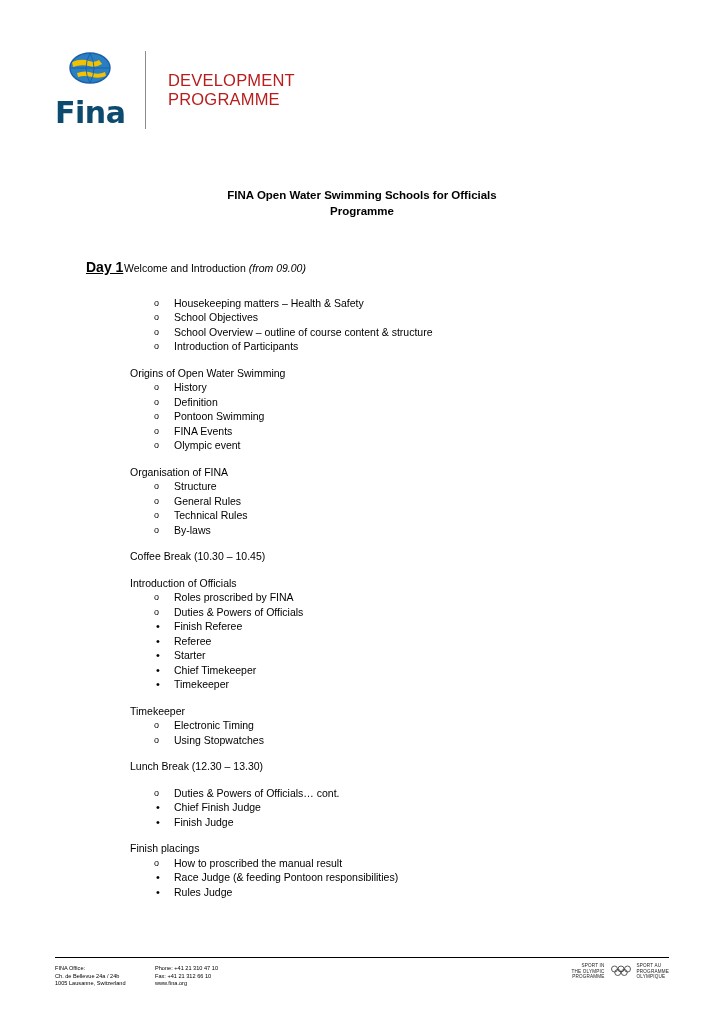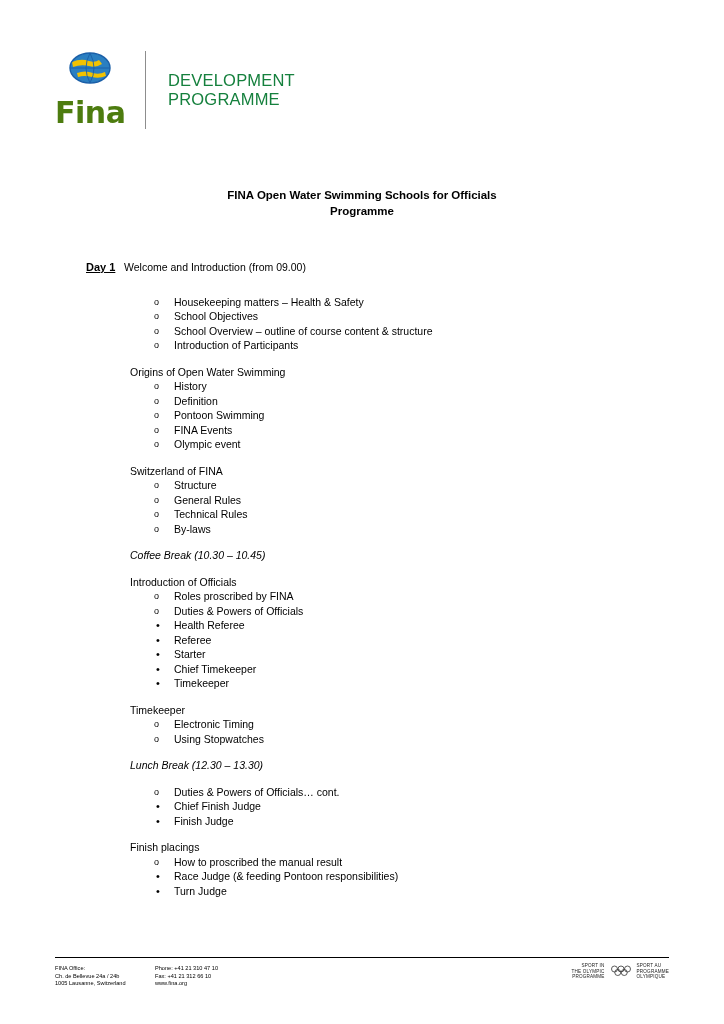--- a/index.html
+++ b/index.html
@@ -43,35 +43,35 @@
     width: 42px;
     height: 32px;
   }
   .logo-word {
     position: absolute;
     bottom: 0px;
     left: 0px;
     font-family: "DejaVu Sans", sans-serif;
     font-weight: bold;
     font-size: 30px;
-    color: #4d7c0f;
+    color: #0c4a6e;
     letter-spacing: -0.5px;
     line-height: 30px;
   }
   .header-divider {
     width: 1px;
     height: 78px;
     background: #8d8d8d;
     margin-left: 18px;
     margin-right: 22px;
   }
   .header-title {
     font-family: "Liberation Sans", sans-serif;
     font-size: 16.5px;
-    color: #15803d;
+    color: #b91c1c;
     line-height: 19px;
     letter-spacing: 0.2px;
   }
 
   
   .doc-title {
     position: absolute;
     top: 188px;
     left: 0;
     width: 724px;
@@ -92,37 +92,37 @@
   }
   .day-row {
     display: flex;
     align-items: baseline;
     margin-bottom: 20px;
   }
   .day-label {
     width: 38px;
     font-weight: bold;
     text-decoration: underline;
-    font-size: 11px;
+    font-size: 14px;
   }
   .day-text {
     font-size: 10.5px;
   }
   .ital {
+    font-style: italic;
   }
 
   .block {
     margin-left: 44px;
     margin-bottom: 12px;
   }
   .block-head {
     margin-bottom: 0px;
   }
   .block-head.italic {
-    font-style: italic;
   }
   ul.lvl1 {
     list-style: none;
     margin: 0;
     padding: 0;
   }
   ul.lvl1 > li {
     position: relative;
     padding-left: 44px;
     line-height: 14.5px;
@@ -253,41 +253,41 @@
       <ul class="lvl1">
         <li><span class="marker">o</span><span>History</span></li>
         <li><span class="marker">o</span><span>Definition</span></li>
         <li><span class="marker">o</span><span>Pontoon Swimming</span></li>
         <li><span class="marker">o</span><span>FINA Events</span></li>
         <li><span class="marker">o</span><span>Olympic event</span></li>
       </ul>
     </div>
 
     <div class="block">
-      <div class="block-head">Switzerland of FINA</div>
+      <div class="block-head">Organisation of FINA</div>
       <ul class="lvl1">
         <li><span class="marker">o</span><span>Structure</span></li>
         <li><span class="marker">o</span><span>General Rules</span></li>
         <li><span class="marker">o</span><span>Technical Rules</span></li>
         <li><span class="marker">o</span><span>By-laws</span></li>
       </ul>
     </div>
 
     <div class="block">
       <div class="block-head italic">Coffee Break (10.30 – 10.45)</div>
     </div>
 
     <div class="block">
       <div class="block-head">Introduction of Officials</div>
       <ul class="lvl1">
         <li><span class="marker">o</span><span>Roles proscribed by FINA</span></li>
         <li><span class="marker">o</span><span>Duties &amp; Powers of Officials</span></li>
       </ul>
       <ul class="lvl2 indent-extra">
-        <li><span class="marker">•</span><span>Health Referee</span></li>
+        <li><span class="marker">•</span><span>Finish Referee</span></li>
         <li><span class="marker">•</span><span>Referee</span></li>
         <li><span class="marker">•</span><span>Starter</span></li>
         <li><span class="marker">•</span><span>Chief Timekeeper</span></li>
         <li><span class="marker">•</span><span>Timekeeper</span></li>
       </ul>
     </div>
 
     <div class="block">
       <div class="block-head">Timekeeper</div>
       <ul class="lvl1">
@@ -310,21 +310,21 @@
       </ul>
     </div>
 
     <div class="block">
       <div class="block-head">Finish placings</div>
       <ul class="lvl1">
         <li><span class="marker">o</span><span>How to proscribed the manual result</span></li>
       </ul>
       <ul class="lvl2 indent-extra">
         <li><span class="marker">•</span><span>Race Judge (&amp; feeding Pontoon responsibilities)</span></li>
-        <li><span class="marker">•</span><span>Turn Judge</span></li>
+        <li><span class="marker">•</span><span>Rules Judge</span></li>
       </ul>
     </div>
 
   </div>
 
   <div class="footer-rule"></div>
   <div class="footer">
     <div class="footer-cols">
       <div class="footer-col-1">
         <div>FINA Office:</div>

